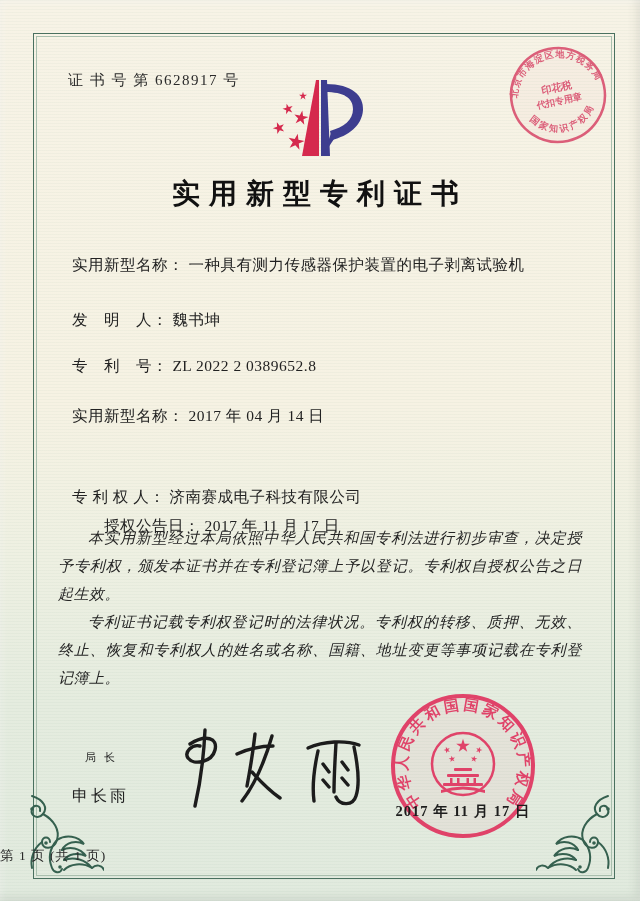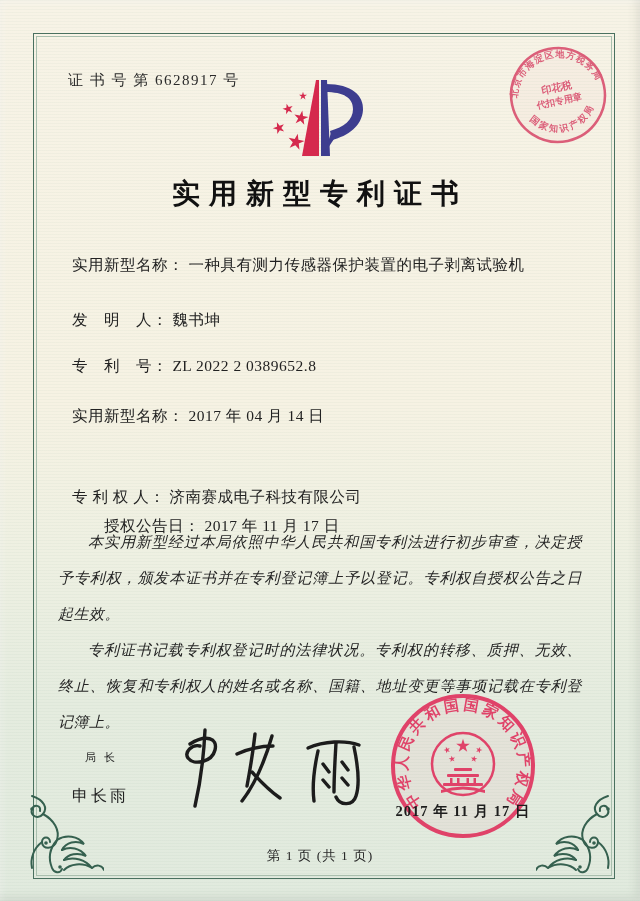--- a/index.html
+++ b/index.html
@@ -21,31 +21,31 @@
   .field-row{position:absolute;white-space:nowrap;letter-spacing:.5px;}
   .field-row:nth-child(1){top:255px;}
   .field-row:nth-child(2){top:310px;}
   .field-row:nth-child(3){top:356px;}
   .field-row:nth-child(4){top:406px;}
   .field-row:nth-child(5){top:451px;margin-top:36px;}
   .field-row:nth-child(6){top:516px;margin-left:32px;}
   .field-label{display:inline-block;}
   .field-value{display:inline-block;}
   .body-text{position:absolute;left:58px;top:524px;width:524px;font-size:15px;
-        line-height:36px;text-align:justify;color:#242424;font-style:italic;}
+        line-height:28px;text-align:justify;color:#242424;font-style:italic;}
   .body-text p{margin:0;text-indent:2em;letter-spacing:.5px;}
   .officer-title{position:absolute;left:85px;top:750px;font-size:11px;letter-spacing:8px;color:#222;}
   .officer-name{position:absolute;left:72px;top:786px;font-size:16px;letter-spacing:3px;color:#222;}
   .signature{position:absolute;left:160px;top:724px;width:210px;height:90px;}
   .seal{position:absolute;left:388px;top:690px;width:150px;height:152px;opacity:.92;}
   .seal-date{position:absolute;left:388px;top:802px;width:150px;text-align:center;
         font-size:14.5px;letter-spacing:1px;color:#1d1d1d;font-weight:600;}
   .tax-stamp{position:absolute;left:507px;top:44px;width:102px;height:102px;
         transform:rotate(-12deg);opacity:.9;}
-  .footer{position:absolute;left:0;top:847px;width:640px;text-align:center;
+  .footer{position:absolute;left:0;top:847px;width:640px;text-align:left;
         font-size:13.5px;letter-spacing:1px;color:#2a2a2a;}
   .ornament{position:absolute;width:80px;height:82px;}
   .ornament.br{left:536px;top:794px;}
   .ornament.bl{left:24px;top:794px;transform:scaleX(-1);}
 </style>
 </head>
 <body>
 
 <div class="page">
 

